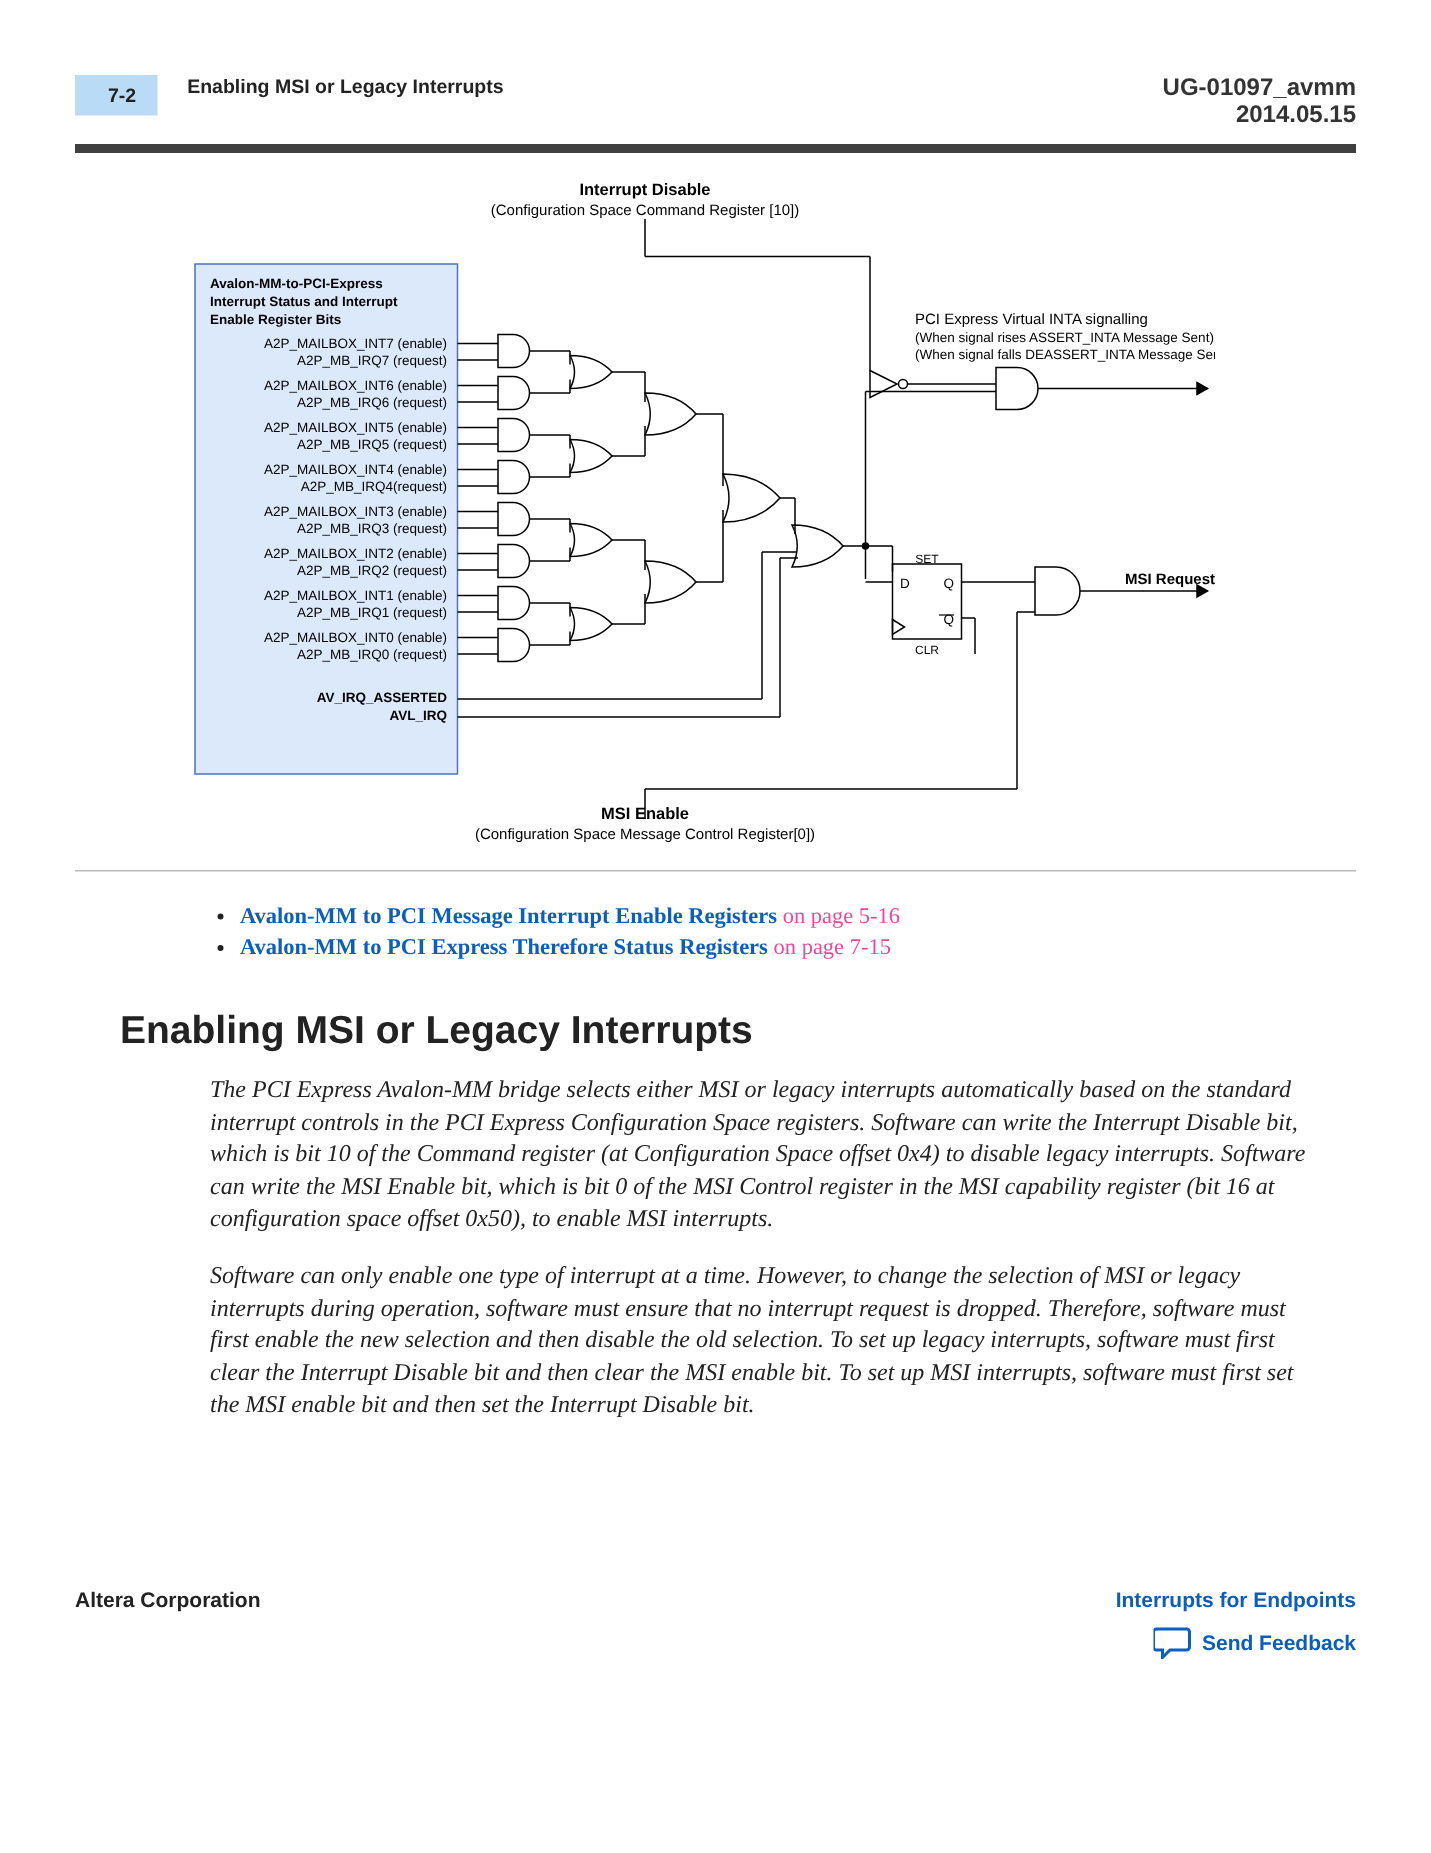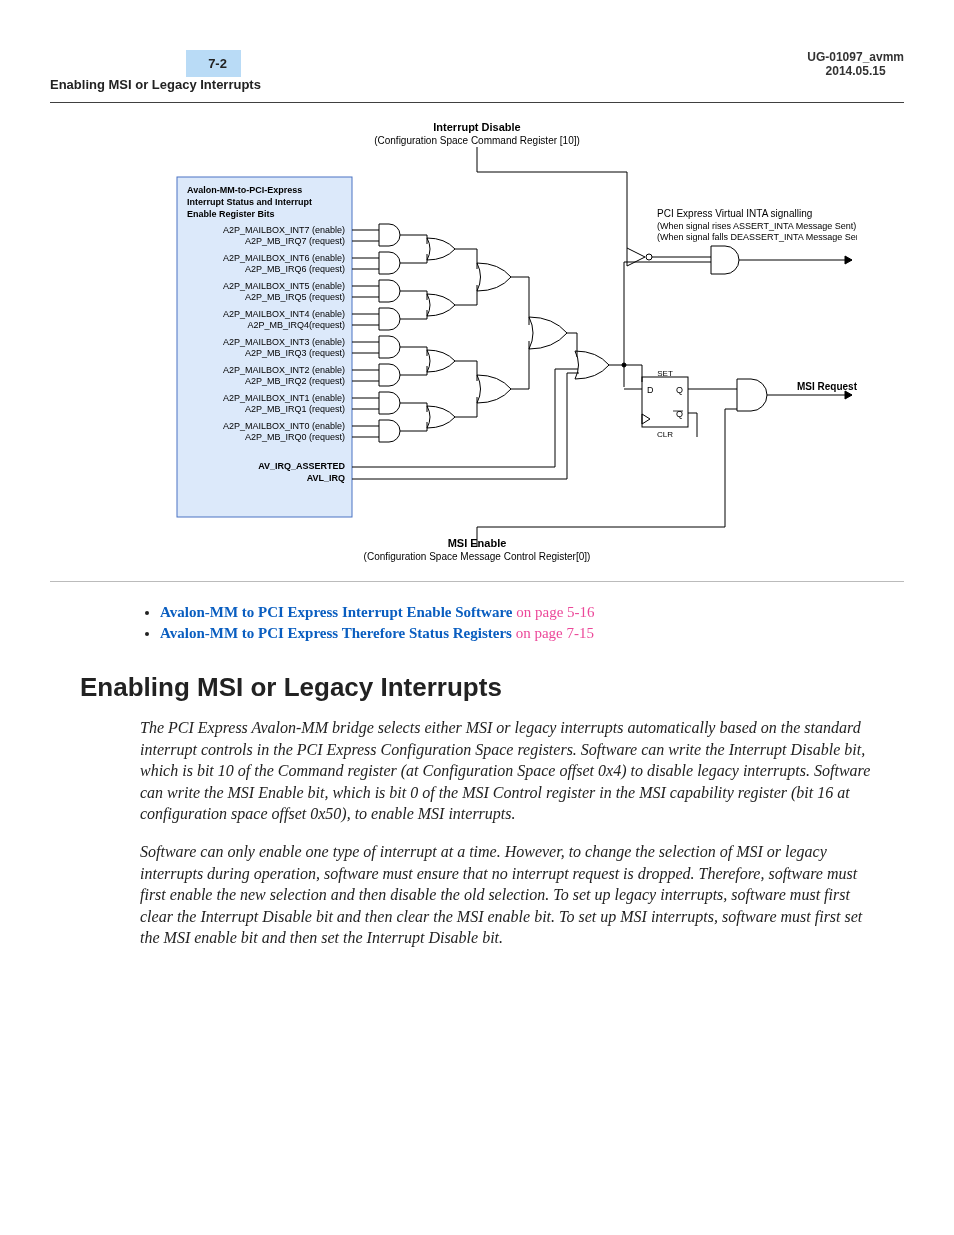--- a/index.html
+++ b/index.html
@@ -14,56 +14,54 @@
     padding: 50px 50px 40px 50px;
   }
   .header {
     display: flex;
     align-items: flex-start;
     justify-content: space-between;
     margin-bottom: 10px;
   }
   .header-left {
     display: flex;
-    align-items: flex-end;
-    flex-direction: column;
+    align-items: flex-start;
   }
   .pagenum-box {
     background: #b9dbf6;
     padding: 6px 14px 6px 22px;
     font-family: "Myriad Pro", Arial, sans-serif;
     font-weight: bold;
     font-size: 13px;
     margin-right: 20px;
   }
   .section-name {
     font-family: "Myriad Pro", Arial, sans-serif;
     font-weight: bold;
     font-size: 13px;
   }
   .header-right {
-    text-align: center;
-    font-family: "Myriad Pro", Arial, sans-serif;
-    font-size: 12px;
+    text-align: right;
+    font-family: "Myriad Pro", Arial, sans-serif;
+    font-size: 16px;
     font-weight: bold;
     color: #333;
   }
   .fig-caption {
     font-family: "Myriad Pro", Arial, sans-serif;
     font-weight: bold;
     font-size: 15px;
     margin: 12px 0 12px 90px;
   }
   .fig-wrap {
-    border-top: 1px solid #404040;
+    border-top: 6px solid #404040;
     border-bottom: 1px solid #bbb;
     padding: 14px 0 14px 0;
     margin: 0 0 22px 0;
     display: flex;
-    justify-content: center;
   }
   .related-heading {
     font-family: "Minion Pro", Georgia, serif;
     font-weight: bold;
     font-size: 15px;
     margin: 0 0 6px 90px;
   }
   .link-list {
     margin: 0 0 30px 110px;
     padding: 0;
@@ -342,26 +340,38 @@
       </g>
       <text x="700" y="273" font-size="10" font-weight="bold">MSI Request</text>
 
       <text x="380" y="430" text-anchor="middle" font-size="11" font-weight="bold">MSI Enable</text>
       <text x="380" y="443" text-anchor="middle" font-size="10">(Configuration Space Message Control Register[0])</text>
     </svg>
   </div>
 
   <ul class="link-list">
     <li>
-      <a href="#">Avalon-MM to PCI Express Interrupt Enable Software</a><span class="suffix"> on page 5-16</span>
+      <a href="#">Avalon-MM to PCI Message Interrupt Enable Registers</a><span class="suffix"> on page 5-16</span>
     </li>
     <li>
       <a href="#">Avalon-MM to PCI Express Therefore Status Registers</a><span class="suffix"> on page 7-15</span>
     </li>
   </ul>
 
   <h2 class="section-title">Enabling MSI or Legacy Interrupts</h2>
 
   <p class="body-text">The PCI Express Avalon-MM bridge selects either MSI or legacy interrupts automatically based on the standard interrupt controls in the PCI Express Configuration Space registers. Software can write the Interrupt Disable bit, which is bit 10 of the Command register (at Configuration Space offset 0x4) to disable legacy interrupts. Software can write the MSI Enable bit, which is bit 0 of the MSI Control register in the MSI capability register (bit 16 at configuration space offset 0x50), to enable MSI interrupts.</p>
   <p class="body-text">Software can only enable one type of interrupt at a time. However, to change the selection of MSI or legacy interrupts during operation, software must ensure that no interrupt request is dropped. Therefore, software must first enable the new selection and then disable the old selection. To set up legacy interrupts, software must first clear the Interrupt Disable bit and then clear the MSI enable bit. To set up MSI interrupts, software must first set the MSI enable bit and then set the Interrupt Disable bit.</p>
 
+  <div class="footer">
+    <div class="footer-left">Altera Corporation</div>
+    <div class="footer-right">
+      <a href="#" class="footer-link">Interrupts for Endpoints</a>
+      <a href="#" class="feedback">
+        <svg viewBox="0 0 26 22">
+          <path d="M2 2 h20 a2 2 0 0 1 2 2 v10 a2 2 0 0 1 -2 2 h-11 l-5 5 v-5 h-4 a2 2 0 0 1 -2 -2 v-10 a2 2 0 0 1 2 -2 z" fill="none" stroke="#0a5ec0" stroke-width="2"></path>
+        </svg>
+        <span>Send Feedback</span>
+      </a>
+    </div>
+  </div>
 
 </div>
 
 </body></html>

